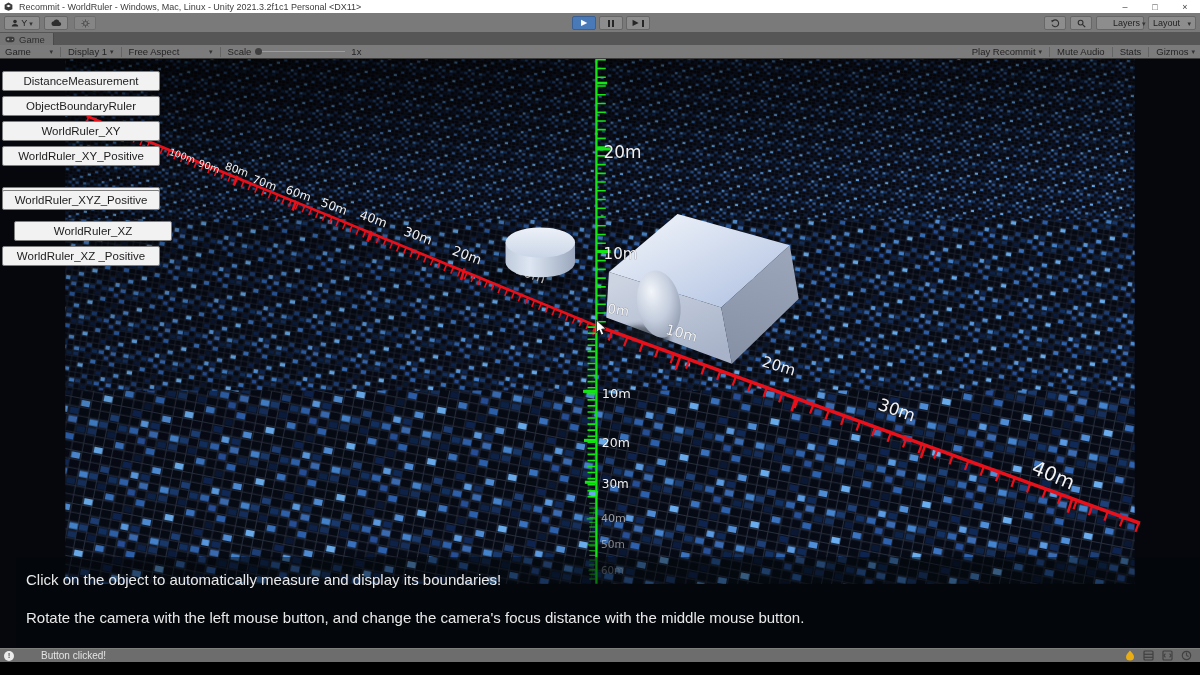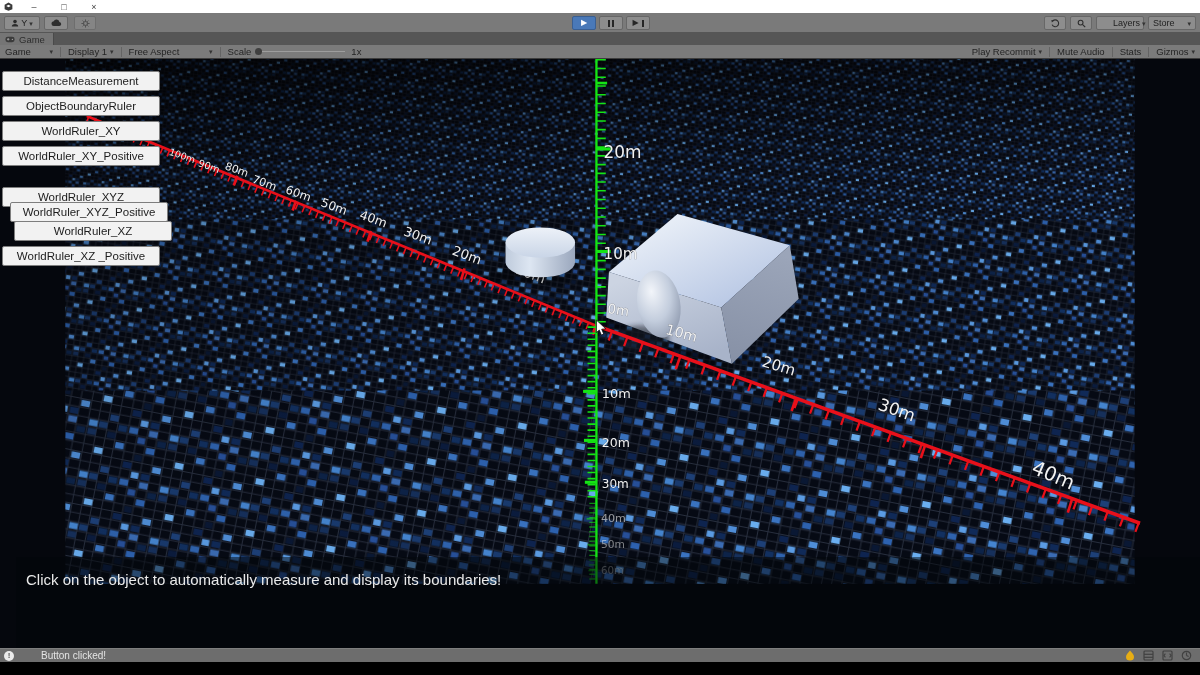--- a/index.html
+++ b/index.html
@@ -67,20 +67,21 @@
 </head>
 <body>
 
 <div id="app">
 
   <div id="titlebar">
     <svg class="ulogo" viewBox="0 0 10 10">
       <polygon points="5,0.5 9.3,3 9.3,8 5,9.8 0.7,8 0.7,3" fill="#3a3a3a"></polygon>
       <polygon points="5,3 7.5,4.4 5,5.8 2.5,4.4" fill="#fff"></polygon>
     </svg>
+    <span class="title">Recommit - WorldRuler - Windows, Mac, Linux - Unity 2021.3.2f1c1 Personal  &lt;DX11&gt;</span>
     <span class="wctl">–</span>
     <span class="wctl">□</span>
     <span class="wctl">×</span>
   </div>
 
 
   <div id="toolbar">
     <div class="tbtn" style="left:4px; width:36px;">
       <svg width="8" height="8" viewBox="0 0 8 8">
         <circle cx="4" cy="2.6" r="1.8" fill="#2b2b2b"></circle>
@@ -125,21 +126,21 @@
       <svg width="9" height="9" viewBox="0 0 9 9">
         <circle cx="3.6" cy="3.6" r="2.4" fill="none" stroke="#2e2e2e" stroke-width="1.1"></circle>
         <line x1="5.4" y1="5.4" x2="8.2" y2="8.2" stroke="#2e2e2e" stroke-width="1.2"></line>
       </svg>
     </div>
     <div class="tbtn" style="left:1096px; width:48px; justify-content:space-between; padding:0 16px;">
       <span>Layers</span>
       <span class="dd">▾</span>
     </div>
     <div class="tbtn" style="left:1148px; width:48px; justify-content:space-between; padding:0 4px;">
-      <span>Store</span>
+      <span>Layout</span>
       <span class="dd">▾</span>
     </div>
   </div>
 
   <div id="tabstrip">
     <div id="gametab">
       <svg width="10" height="7" viewBox="0 0 10 7">
         <rect x="0.4" y="0.8" width="9.2" height="5.4" rx="2.4" fill="#3b3b3b"></rect>
         <rect x="2" y="2.8" width="2.4" height="1" fill="#9c9c9c"></rect>
           <rect x="2.7" y="2.1" width="1" height="2.4" fill="#9c9c9c"></rect>
@@ -382,32 +383,33 @@
       </div>
     <div class="scenebtn" style="top:62px;">
         <span>WorldRuler_XY</span>
       </div>
     <div class="scenebtn" style="top:87px;">
         <span>WorldRuler_XY_Positive</span>
       </div>
     <div class="scenebtn" style="top:128px;">
         <span>WorldRuler_XYZ</span>
       </div>
-    <div class="scenebtn" style="top:143px;margin-left:8px;">
+    <div class="scenebtn" style="top:131px;">
         <span>WorldRuler_XYZ_Positive</span>
       </div>
     <div class="scenebtn" style="top:162px;margin-left:12px;">
         <span>WorldRuler_XZ</span>
       </div>
     <div class="scenebtn" style="top:187px;">
         <span>WorldRuler_XZ _Positive</span>
       </div>
 
     <div id="overlay">
       <div class="oline1">Click on the object to automatically measure and display its boundaries!</div>
+      <div class="oline2">Rotate the camera with the left mouse button, and change the camera's focus distance with the middle mouse button.</div>
     </div>
   </div>
 
   <div id="statusbar">
     <span class="infoicon">!</span>
     <span id="statusmsg">Button clicked!</span>
     <div id="statusicons">
       <svg width="10" height="11" viewBox="0 0 10 11">
         <path d="M5,0.5 C7,3 9,4.2 9,7 A4,3.6 0 1 1 1,7 C1,4.2 3,3 5,0.5 Z" fill="#e8ae14"></path>
       </svg>

